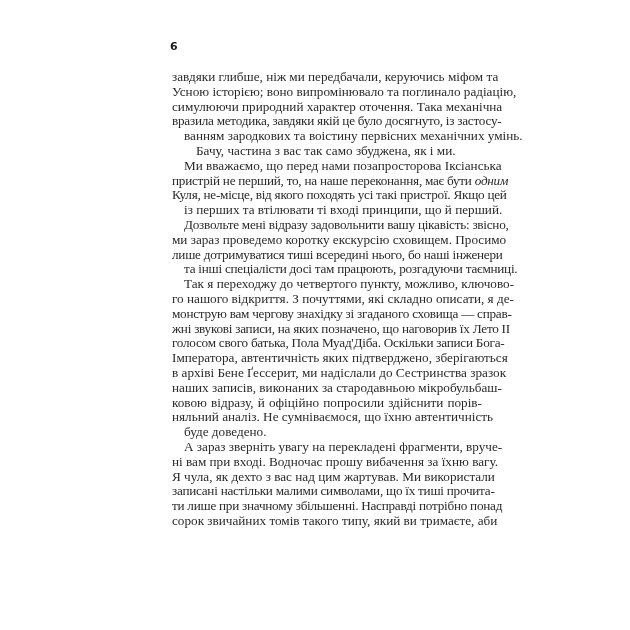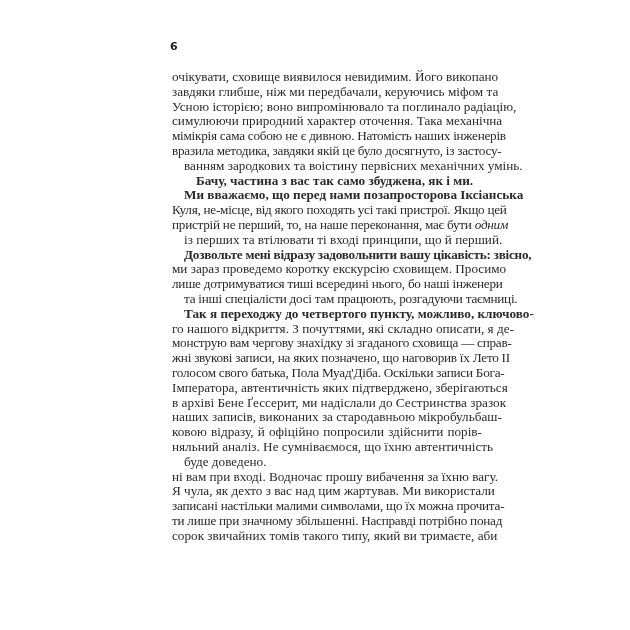--- a/index.html
+++ b/index.html
@@ -46,61 +46,59 @@
       text-align: justify;
       text-align-last: justify;
       height: 14.8px;
     }
     .line.last {
       text-align-last: left;
       margin-left: 12px;
     }
     .line.indent {
       padding-left: 12px;
-      font-weight: bold;
     }
     .line.condensed {
       letter-spacing: -0.25px;
     }
     em {
       font-style: italic;
     }
   </style>
 </head>
 <body>
 
 <div class="page">
   <div class="page-number">6</div>
   <div class="text-block" id="text-block">
-      <span class="line">очікувати, сховище виявилося невидимим. Його викопано</span>
       <span class="line">завдяки глибше, ніж ми передбачали, керуючись міфом та</span>
       <span class="line">Усною історією; воно випромінювало та поглинало радіацію,</span>
       <span class="line">симулюючи природний характер оточення. Така механічна</span>
-      <span class="line condensed">мімікрія сама собою не є дивною. Натомість наших інженерів</span>
       <span class="line condensed">вразила методика, завдяки якій це було досягнуто, із застосу-</span>
       <span class="line last">ванням зародкових та воістину первісних механічних умінь.</span>
       <span class="line indent last">Бачу, частина з вас так само збуджена, як і ми.</span>
       <span class="line indent">Ми вважаємо, що перед нами позапросторова Іксіанська</span>
+      <span class="line condensed"><span style="white-space: pre;">пристрій не перший, то, на наше переконання, має бути </span><em>одним</em></span>
       <span class="line condensed">Куля, не-місце, від якого походять усі такі пристрої. Якщо цей</span>
-      <span class="line condensed"><span style="white-space: pre;">пристрій не перший, то, на наше переконання, має бути </span><em>одним</em></span>
       <span class="line last">із перших та втілювати ті вході принципи, що й перший.</span>
       <span class="line indent condensed">Дозвольте мені відразу задовольнити вашу цікавість: звісно,</span>
       <span class="line">ми зараз проведемо коротку екскурсію сховищем. Просимо</span>
       <span class="line condensed">лише дотримуватися тиші всередині нього, бо наші інженери</span>
       <span class="line last condensed">та інші спеціалісти досі там працюють, розгадуючи таємниці.</span>
       <span class="line indent">Так я переходжу до четвертого пункту, можливо, ключово-</span>
       <span class="line">го нашого відкриття. З почуттями, які складно описати, я де-</span>
       <span class="line condensed">монструю вам чергову знахідку зі згаданого сховища — справ-</span>
       <span class="line condensed">жні звукові записи, на яких позначено, що наговорив їх Лето II</span>
       <span class="line condensed">голосом свого батька, Пола Муад'Діба. Оскільки записи Бога-</span>
       <span class="line">Імператора, автентичність яких підтверджено, зберігаються</span>
       <span class="line">в архіві Бене Ґессерит, ми надіслали до Сестринства зразок</span>
       <span class="line">наших записів, виконаних за стародавньою мікробульбаш-</span>
       <span class="line">ковою відразу, й офіційно попросили здійснити порів-</span>
       <span class="line">няльний аналіз. Не сумніваємося, що їхню автентичність</span>
       <span class="line last">буде доведено.</span>
+      <span class="line indent">А зараз зверніть увагу на перекладені фрагменти, вруче-</span>
       <span class="line">ні вам при вході. Водночас прошу вибачення за їхню вагу.</span>
       <span class="line">Я чула, як дехто з вас над цим жартував. Ми використали</span>
-      <span class="line condensed">записані настільки малими символами, що їх можна прочита-</span>
+      <span class="line condensed">записані настільки малими символами, що їх тиші прочита-</span>
       <span class="line condensed">ти лише при значному збільшенні. Насправді потрібно понад</span>
       <span class="line">сорок звичайних томів такого типу, який ви тримаєте, аби</span>
     </div>
 </div>
 
 </body></html>

